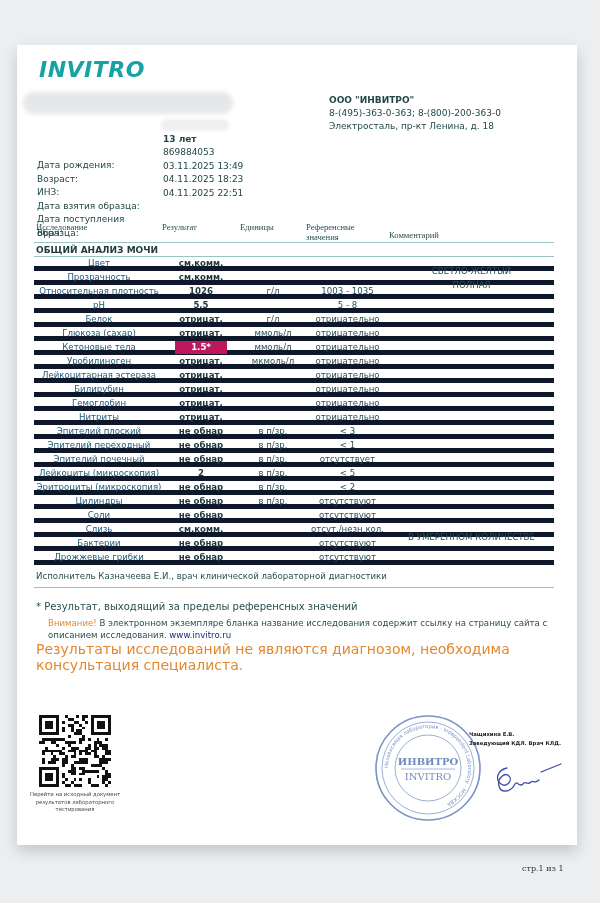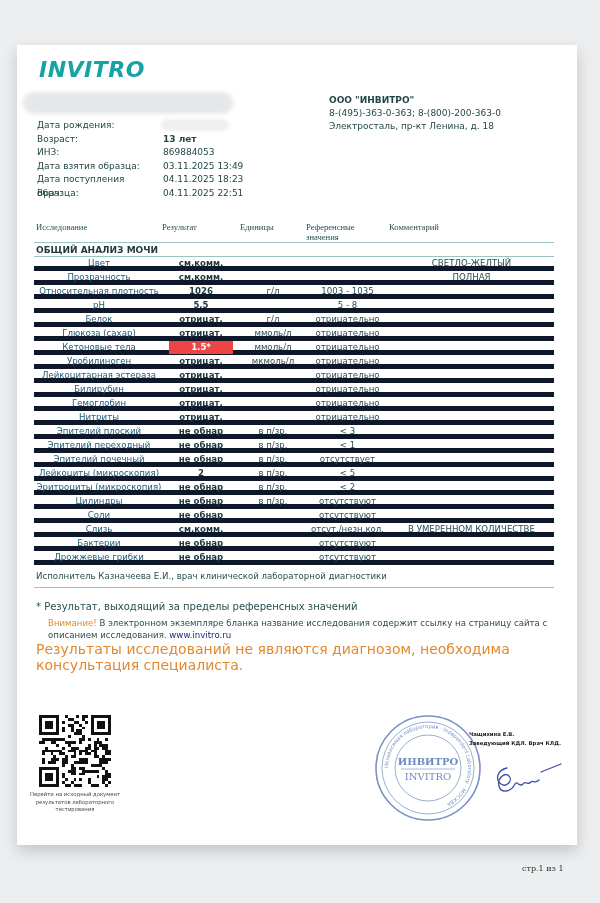--- a/index.html
+++ b/index.html
@@ -16,39 +16,39 @@
   .blur-name {
     position: absolute; left: 6px; top: 47px; width: 210px; height: 22px;
     background: #e6e7e9; border-radius: 12px; filter: blur(2px);
   }
   .blur-dob {
     position: absolute; left: 144px; top: 74px; width: 68px; height: 12px;
     background: #eef0f1; border-radius: 6px; filter: blur(1.5px);
   }
   .patient { position: absolute; left: 20px; top: 74px; font-size: 9px; }
   .patient .row { display: flex; height: 13.5px; line-height: 13.5px; }
-  .patient .lbl { width: 126px; color: #244848; }
+  .patient .lbl { width: 126px; color: #244848; margin-top: 40px; }
   .patient .val { color: #244848; }
   .patient .val.bold { font-weight: bold; }
   .company { position: absolute; left: 312px; top: 49px; font-size: 9px; line-height: 13px; color: #244848; }
   .company .name { font-weight: bold; }
   .table { position: absolute; left: 17px; top: 176px; width: 520px; font-size: 8.6px; }
   .thead { display: flex; height: 22px; border-bottom: 1px solid #9cc3c3; color: #2a4f4f; }
   .thead div { line-height: 10px; padding-top: 1px; font-family: Liberation Serif, serif; }
   .c1 { width: 128px; padding-left: 2px; }
   .c2 { width: 78px; }
   .c3 { width: 66px; }
   .c4 { width: 83px; }
-  .c5 { flex: 1; }
+  .c5 { flex: 1; margin-top: 8px; }
   .section { height: 14px; line-height: 14px; font-weight: bold; font-size: 9px; border-bottom: 1px solid #9cc3c3; padding-left: 2px; color: #1f3a3a; }
   .trow { display: flex; height: 14px; line-height: 13px; border-bottom: 5px solid #0f172a; text-align: center; }
   .trow .c1 { color: #1c5a78; }
   .trow .c2 { font-weight: bold; color: #1f3a3a; }
   .trow .c3, .trow .c4, .trow .c5 { color: #2a4f4f; }
-  .trow .c2 .flag { display: inline-block; width: 64px; background: #ef4444; color: #ffffff; padding-left: 0; }
+  .trow .c2 .flag { display: inline-block; width: 52px; background: #be185d; color: #ffffff; padding-left: 0; }
   .executor { position: absolute; left: 19px; top: 526px; font-size: 8.6px; color: #2a4f4f; }
   .divider { position: absolute; left: 17px; top: 542px; width: 520px; border-top: 1px solid #9cc3c3; }
   .footnote { position: absolute; left: 19px; top: 556px; font-size: 10px; color: #2a4f4f; }
   .notice { position: absolute; left: 31px; top: 572px; width: 530px; font-size: 8.6px; line-height: 12px; color: #2a4f4f; }
   .notice .warn { color: #e3882f; }
   .notice .link { color: #1c2a7a; }
   .disclaimer { position: absolute; left: 19px; top: 596px; font-size: 14px; color: #e3882f; }
   .qr { position: absolute; left: 22px; top: 670px; width: 72px; height: 72px; }
   .qr-caption { position: absolute; left: 12px; top: 746px; width: 92px; font-size: 5.3px; line-height: 7.5px; text-align: center; color: #444; }
   .stamp { position: absolute; left: 356px; top: 668px; width: 110px; height: 110px; }

